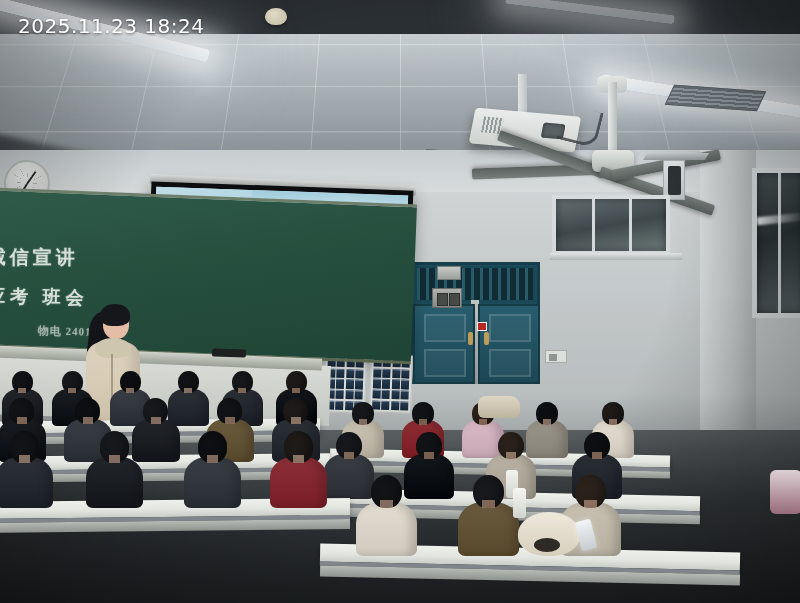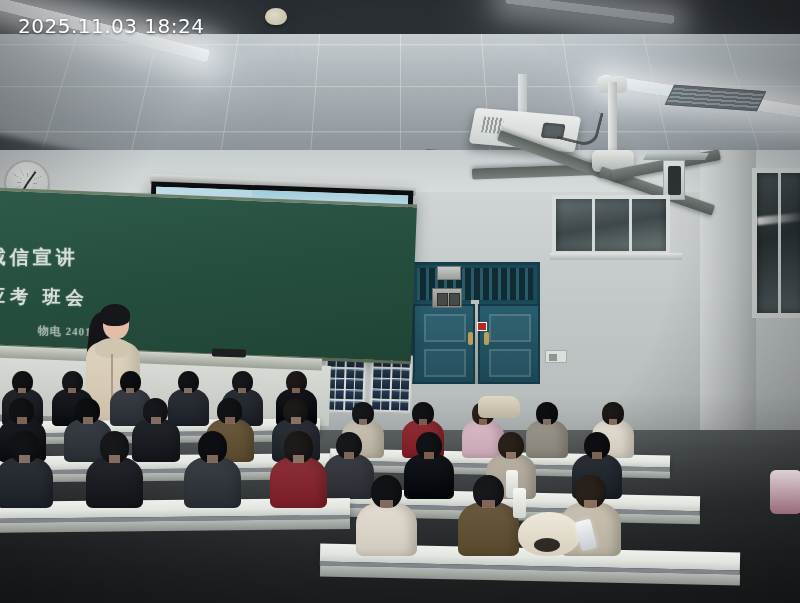--- a/index.html
+++ b/index.html
@@ -788,14 +788,14 @@
       <div style="position: absolute; left: 518px; top: 512px; width: 62px; height: 44px; border-radius: 50% 50% 44% 44%; background: linear-gradient(rgb(239, 233, 220), rgb(214, 207, 189)); z-index: 30;"></div>
       <div style="position: absolute; left: 534px; top: 538px; width: 26px; height: 14px; border-radius: 50%; background: rgb(46, 43, 38); z-index: 31;"></div>
       <div style="position: absolute; left: 578px; top: 520px; width: 16px; height: 30px; border-radius: 3px; background: linear-gradient(rgb(242, 244, 246), rgb(200, 204, 208)); transform: rotate(-14deg); z-index: 32; box-shadow: rgba(255, 255, 255, 0.35) 0px 0px 6px;"></div>
       <div style="position: absolute; left: 770px; top: 470px; width: 32px; height: 44px; border-radius: 6px; background: linear-gradient(rgba(240, 225, 230, 0.9), rgba(190, 130, 150, 0.75)); z-index: 24;"></div>
     </div>
 
   <div class="darken-bottom"></div>
   <div class="warm-grade"></div>
   <div class="vignette"></div>
 
-  <div class="timestamp">2025.11.03 18:24</div>
+  <div class="timestamp">2025.11.23 18:24</div>
 </div>
 
 </body></html>

